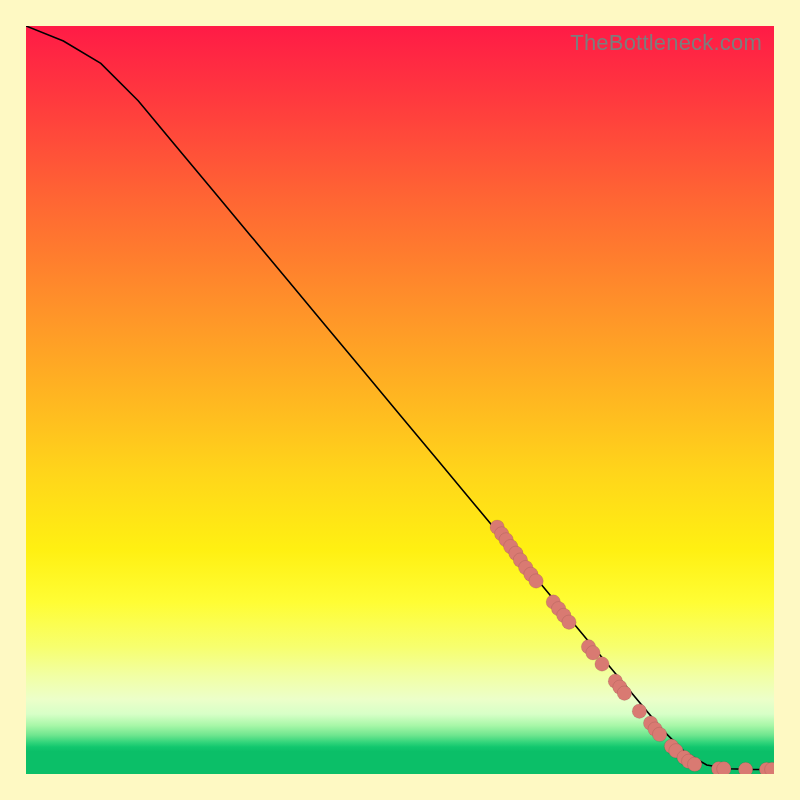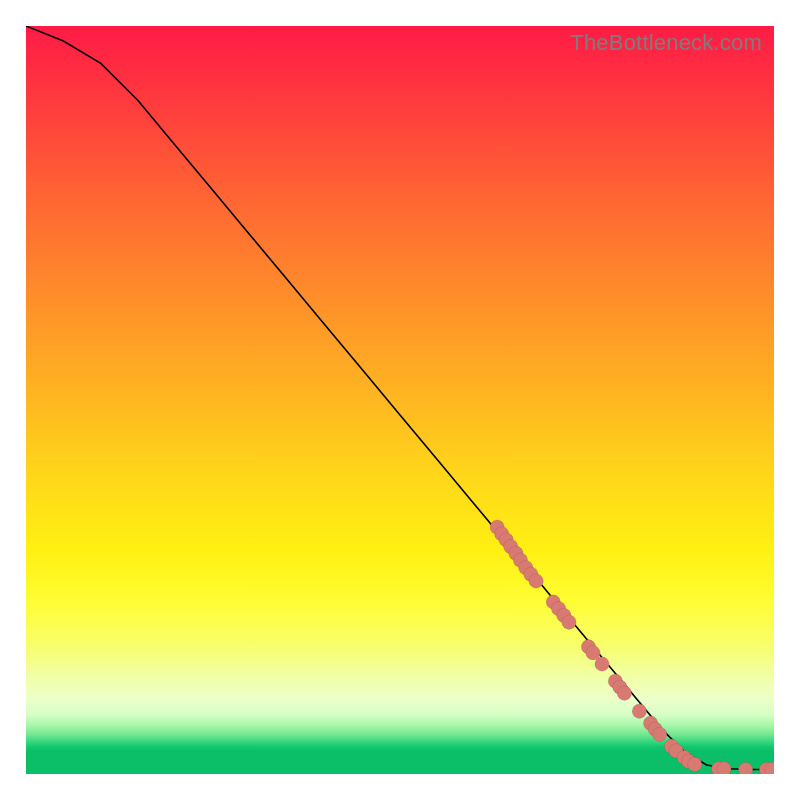--- a/index.html
+++ b/index.html
@@ -8,21 +8,21 @@
     width: 800px;
     height: 800px;
     overflow: hidden;
     background: #000;
     font-family: Arial, Helvetica, sans-serif;
   }
   .stage {
     position: relative;
     width: 800px;
     height: 800px;
-    background: #ffffff;
+    background: #fef9c3;
   }
   .plot {
     position: absolute;
     left: 26px;
     top: 26px;
     width: 748px;
     height: 748px;
     overflow: hidden;
   }
   .watermark {

